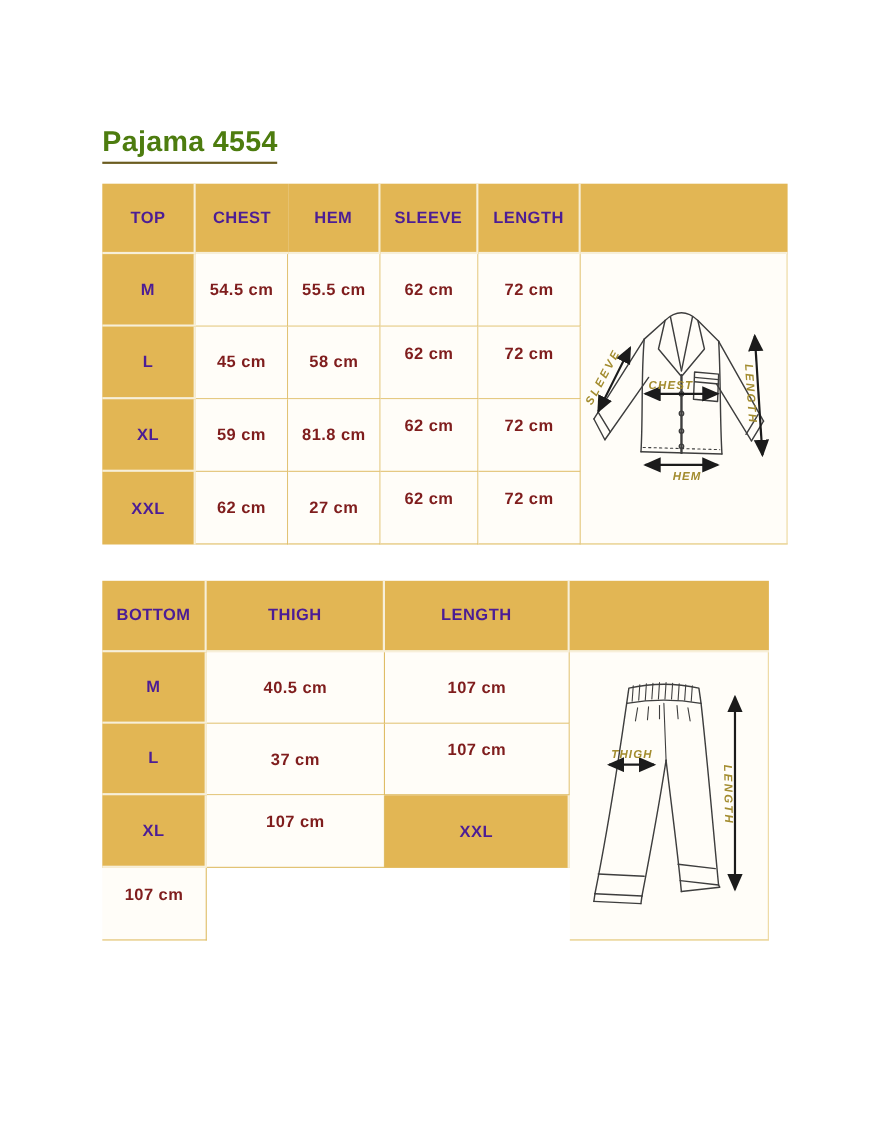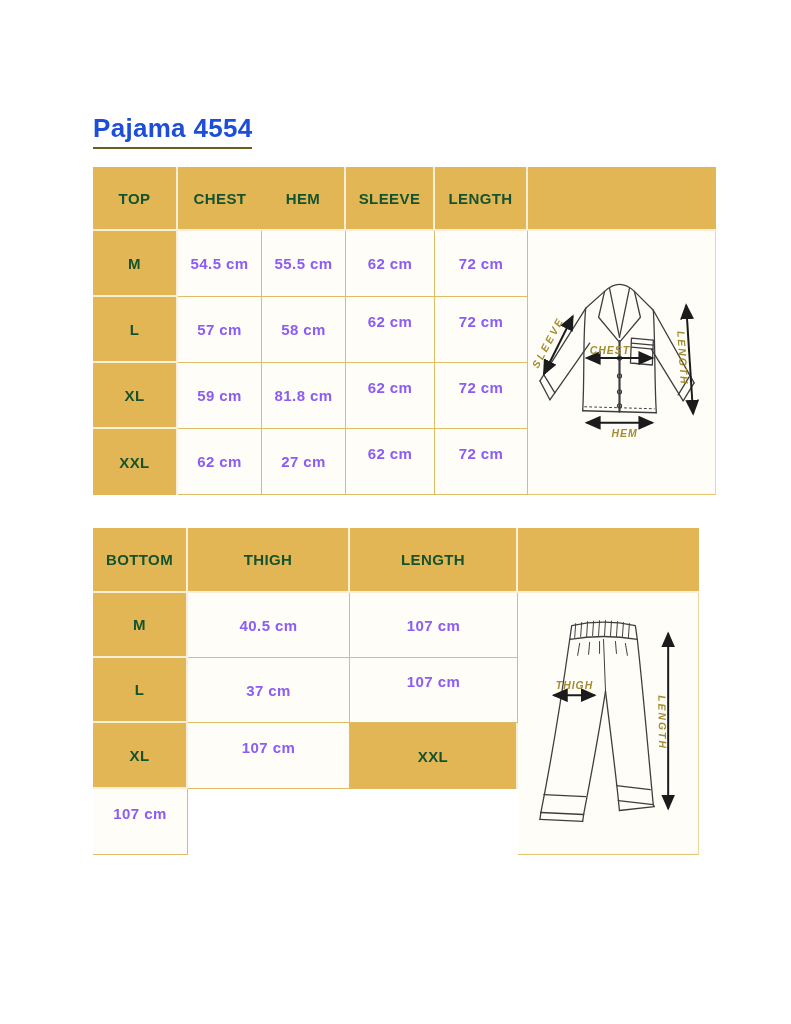--- a/index.html
+++ b/index.html
@@ -2,39 +2,39 @@
 <html><head>
 <meta charset="utf-8">
 <style>
   html,body{margin:0;padding:0;background:#ffffff;}
   .page{
     position:relative;width:791px;height:1024px;background:#ffffff;overflow:hidden;
     font-family:"Liberation Sans","DejaVu Sans",sans-serif;color:#6b5d26;
   }
   .title{
     position:absolute;left:93px;top:113px;font-size:26px;font-weight:800;
-    color:#1d4ed8;letter-spacing:.3px;border-bottom:2px solid #6b5c20;padding-bottom:3px;
+    color:#4d7c0f;letter-spacing:.3px;border-bottom:2px solid #6b5c20;padding-bottom:3px;
   }
   .size-table{position:absolute;display:grid;}
   #topTable{
     left:93px;top:167px;width:623px;height:328px;
     grid-template-columns:85px 84px 84px 89px 93px 188px;
     grid-template-rows:64px 66px 66px 66px 66px;
   }
   #bottomTable{
     left:93px;top:528px;width:630px;height:327px;
     grid-template-columns:95px 162px 168px 181px;
     grid-template-rows:65px 65px 65px 66px 66px;
   }
   .cell{
     display:flex;align-items:center;justify-content:center;
     font-weight:700;font-size:15px;letter-spacing:.4px;box-sizing:border-box;
   }
-  .g{background:#e2b654;color:#14532d;}
-  .v{background:#fffdf8;color:#8b5cf6;}
+  .g{background:#e2b654;color:#4c1d95;}
+  .v{background:#fffdf8;color:#7f1d1d;}
   .br-w{border-right:2px solid #f7efd9;}
   .bb-w{border-bottom:2px solid #f7efd9;}
   .br-g{border-right:1px solid #dfbd66;}
   .bb-g{border-bottom:1px solid #dfbd66;}
   .raise{padding-bottom:17px;}
   .icell{
     background:#fffdf8;grid-column:6;grid-row:2/6;
     border-right:1px solid #ecd79d;border-bottom:1px solid #e2c370;
     display:flex;align-items:flex-start;justify-content:center;
   }
@@ -56,21 +56,21 @@
     <div class="cell g br-w bb-w">LENGTH</div>
     <div class="cell g bb-w"></div>
 
     <div class="cell g br-w bb-w">M</div>
     <div class="cell v br-g bb-g">54.5 cm</div>
     <div class="cell v br-g bb-g">55.5 cm</div>
     <div class="cell v br-g bb-g">62 cm</div>
     <div class="cell v br-g bb-g">72 cm</div>
 
     <div class="cell g br-w bb-w">L</div>
-    <div class="cell v br-g bb-g">57 cm</div>
+    <div class="cell v br-g bb-g">45 cm</div>
     <div class="cell v br-g bb-g">58 cm</div>
     <div class="cell v br-g bb-g raise">62 cm</div>
     <div class="cell v br-g bb-g raise">72 cm</div>
 
     <div class="cell g br-w bb-w">XL</div>
     <div class="cell v br-g bb-g">59 cm</div>
     <div class="cell v br-g bb-g">81.8 cm</div>
     <div class="cell v br-g bb-g raise">62 cm</div>
     <div class="cell v br-g bb-g raise">72 cm</div>
 

